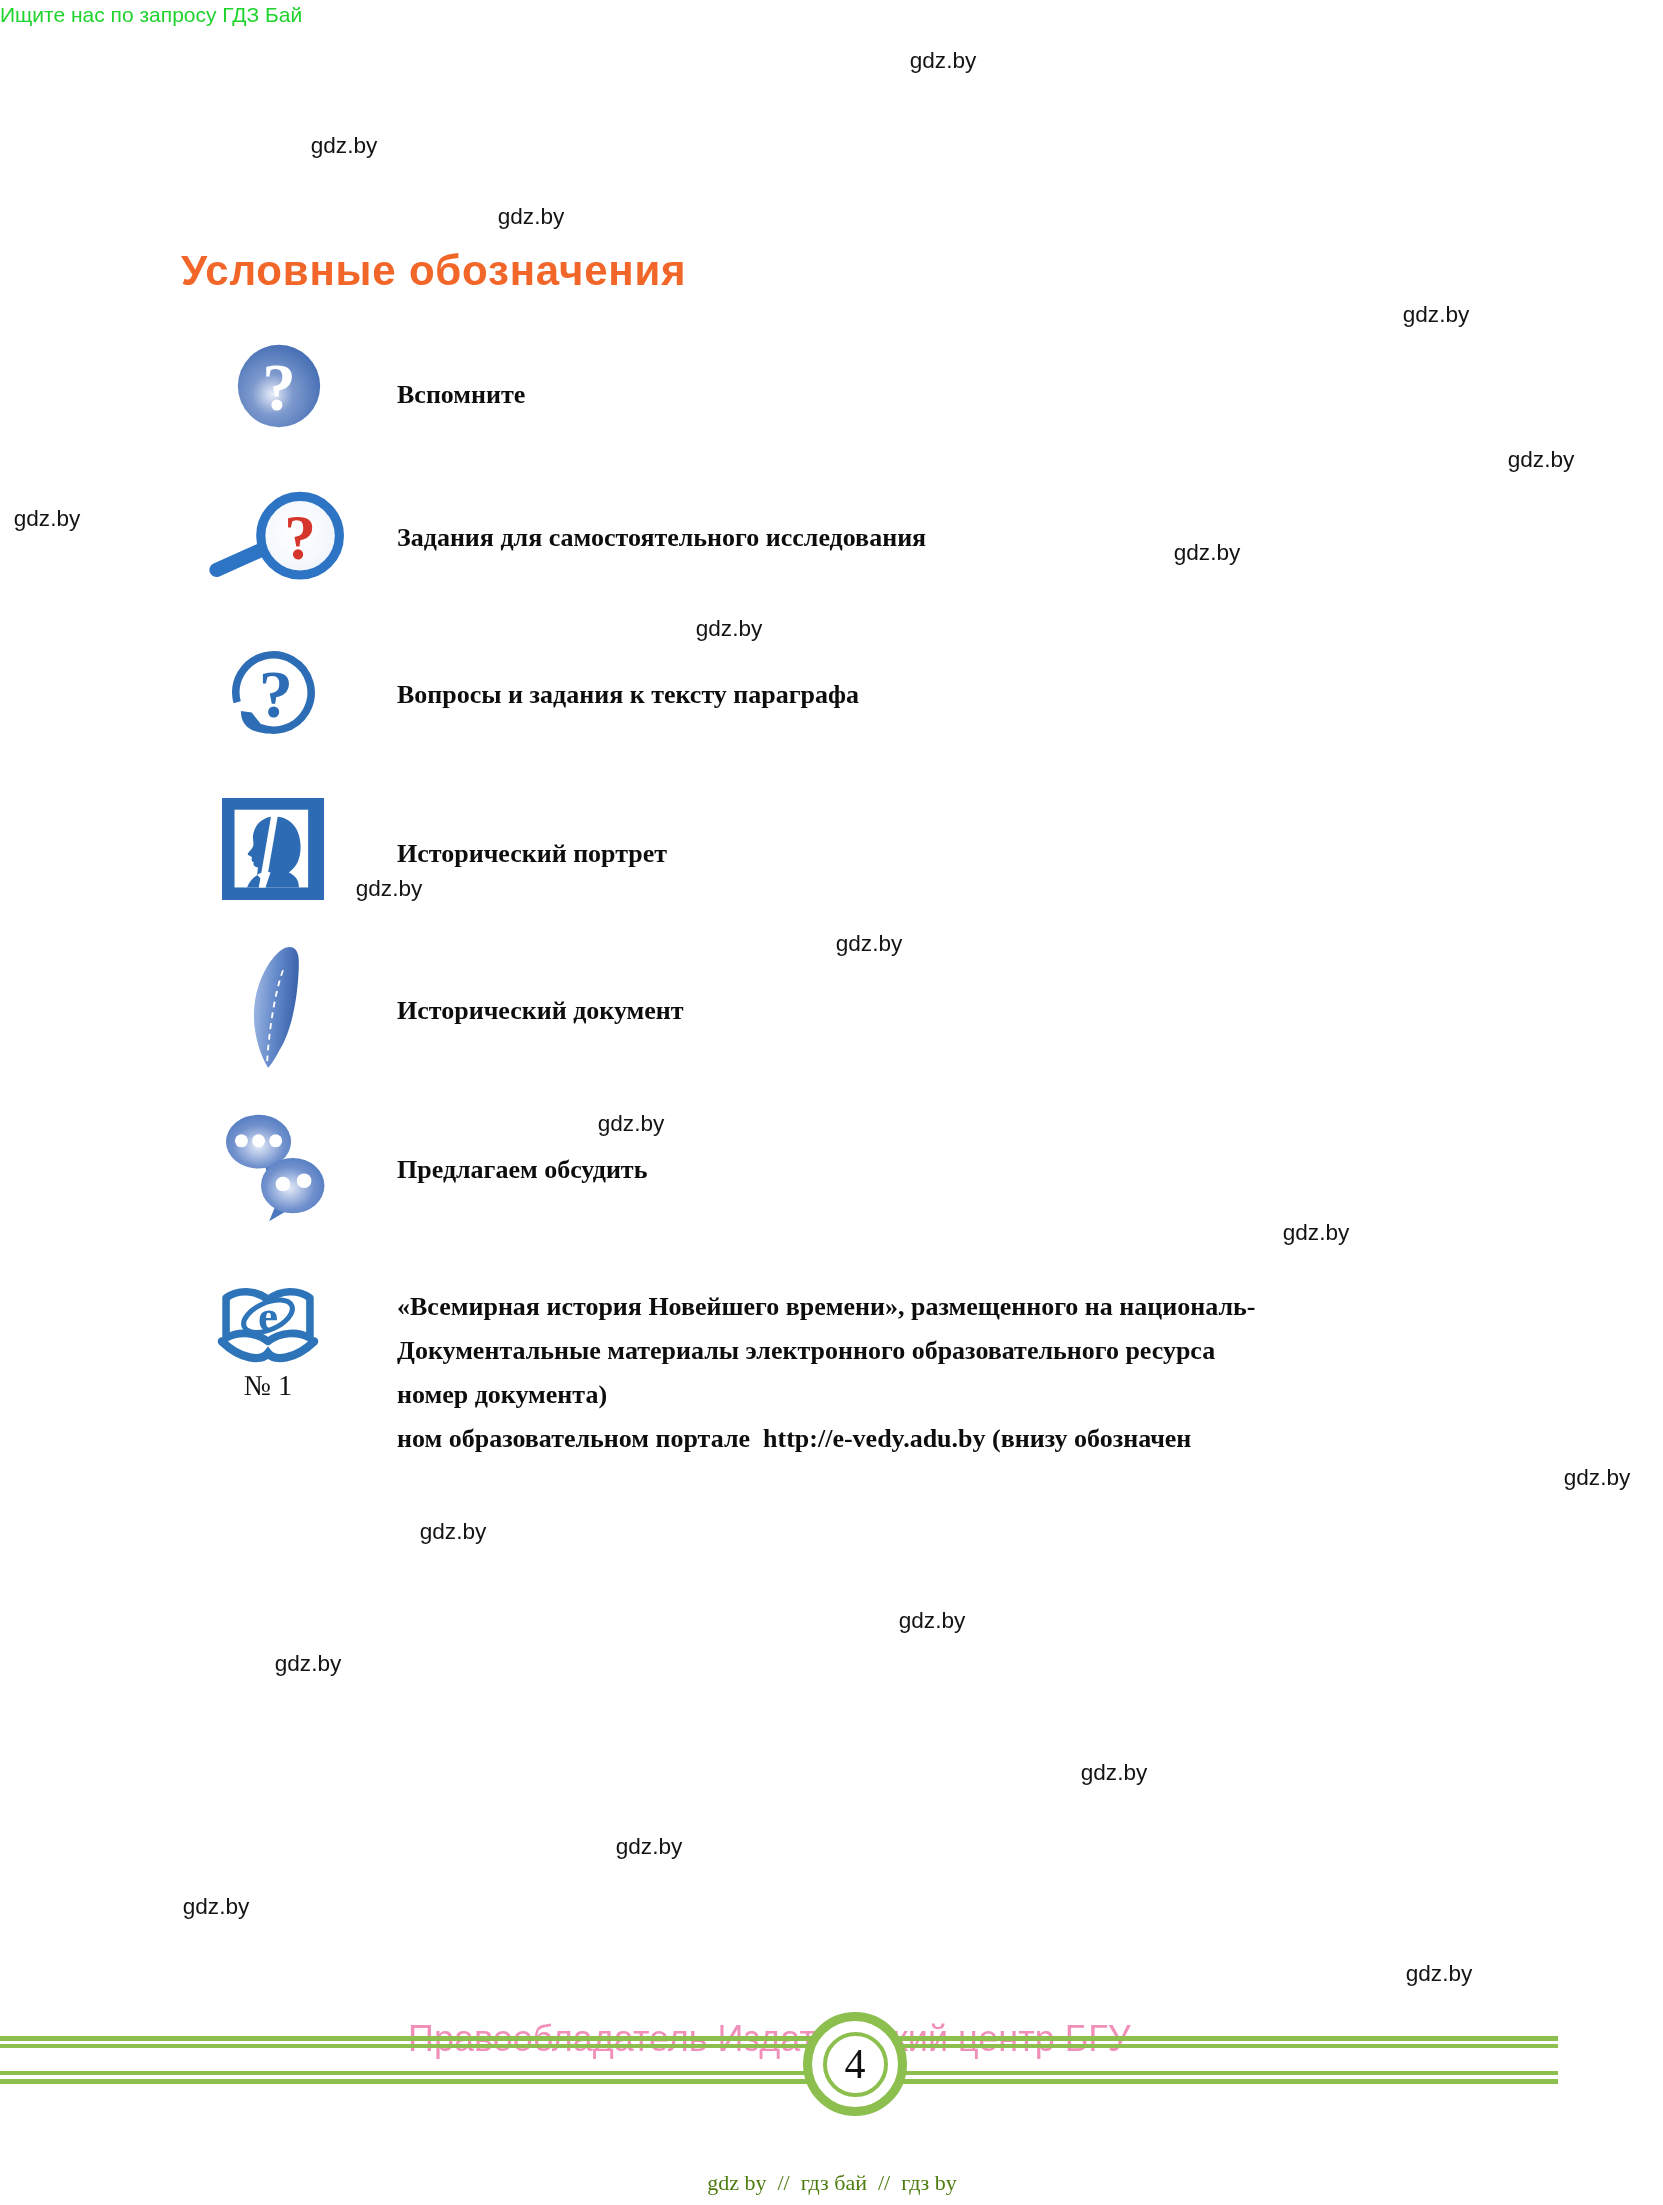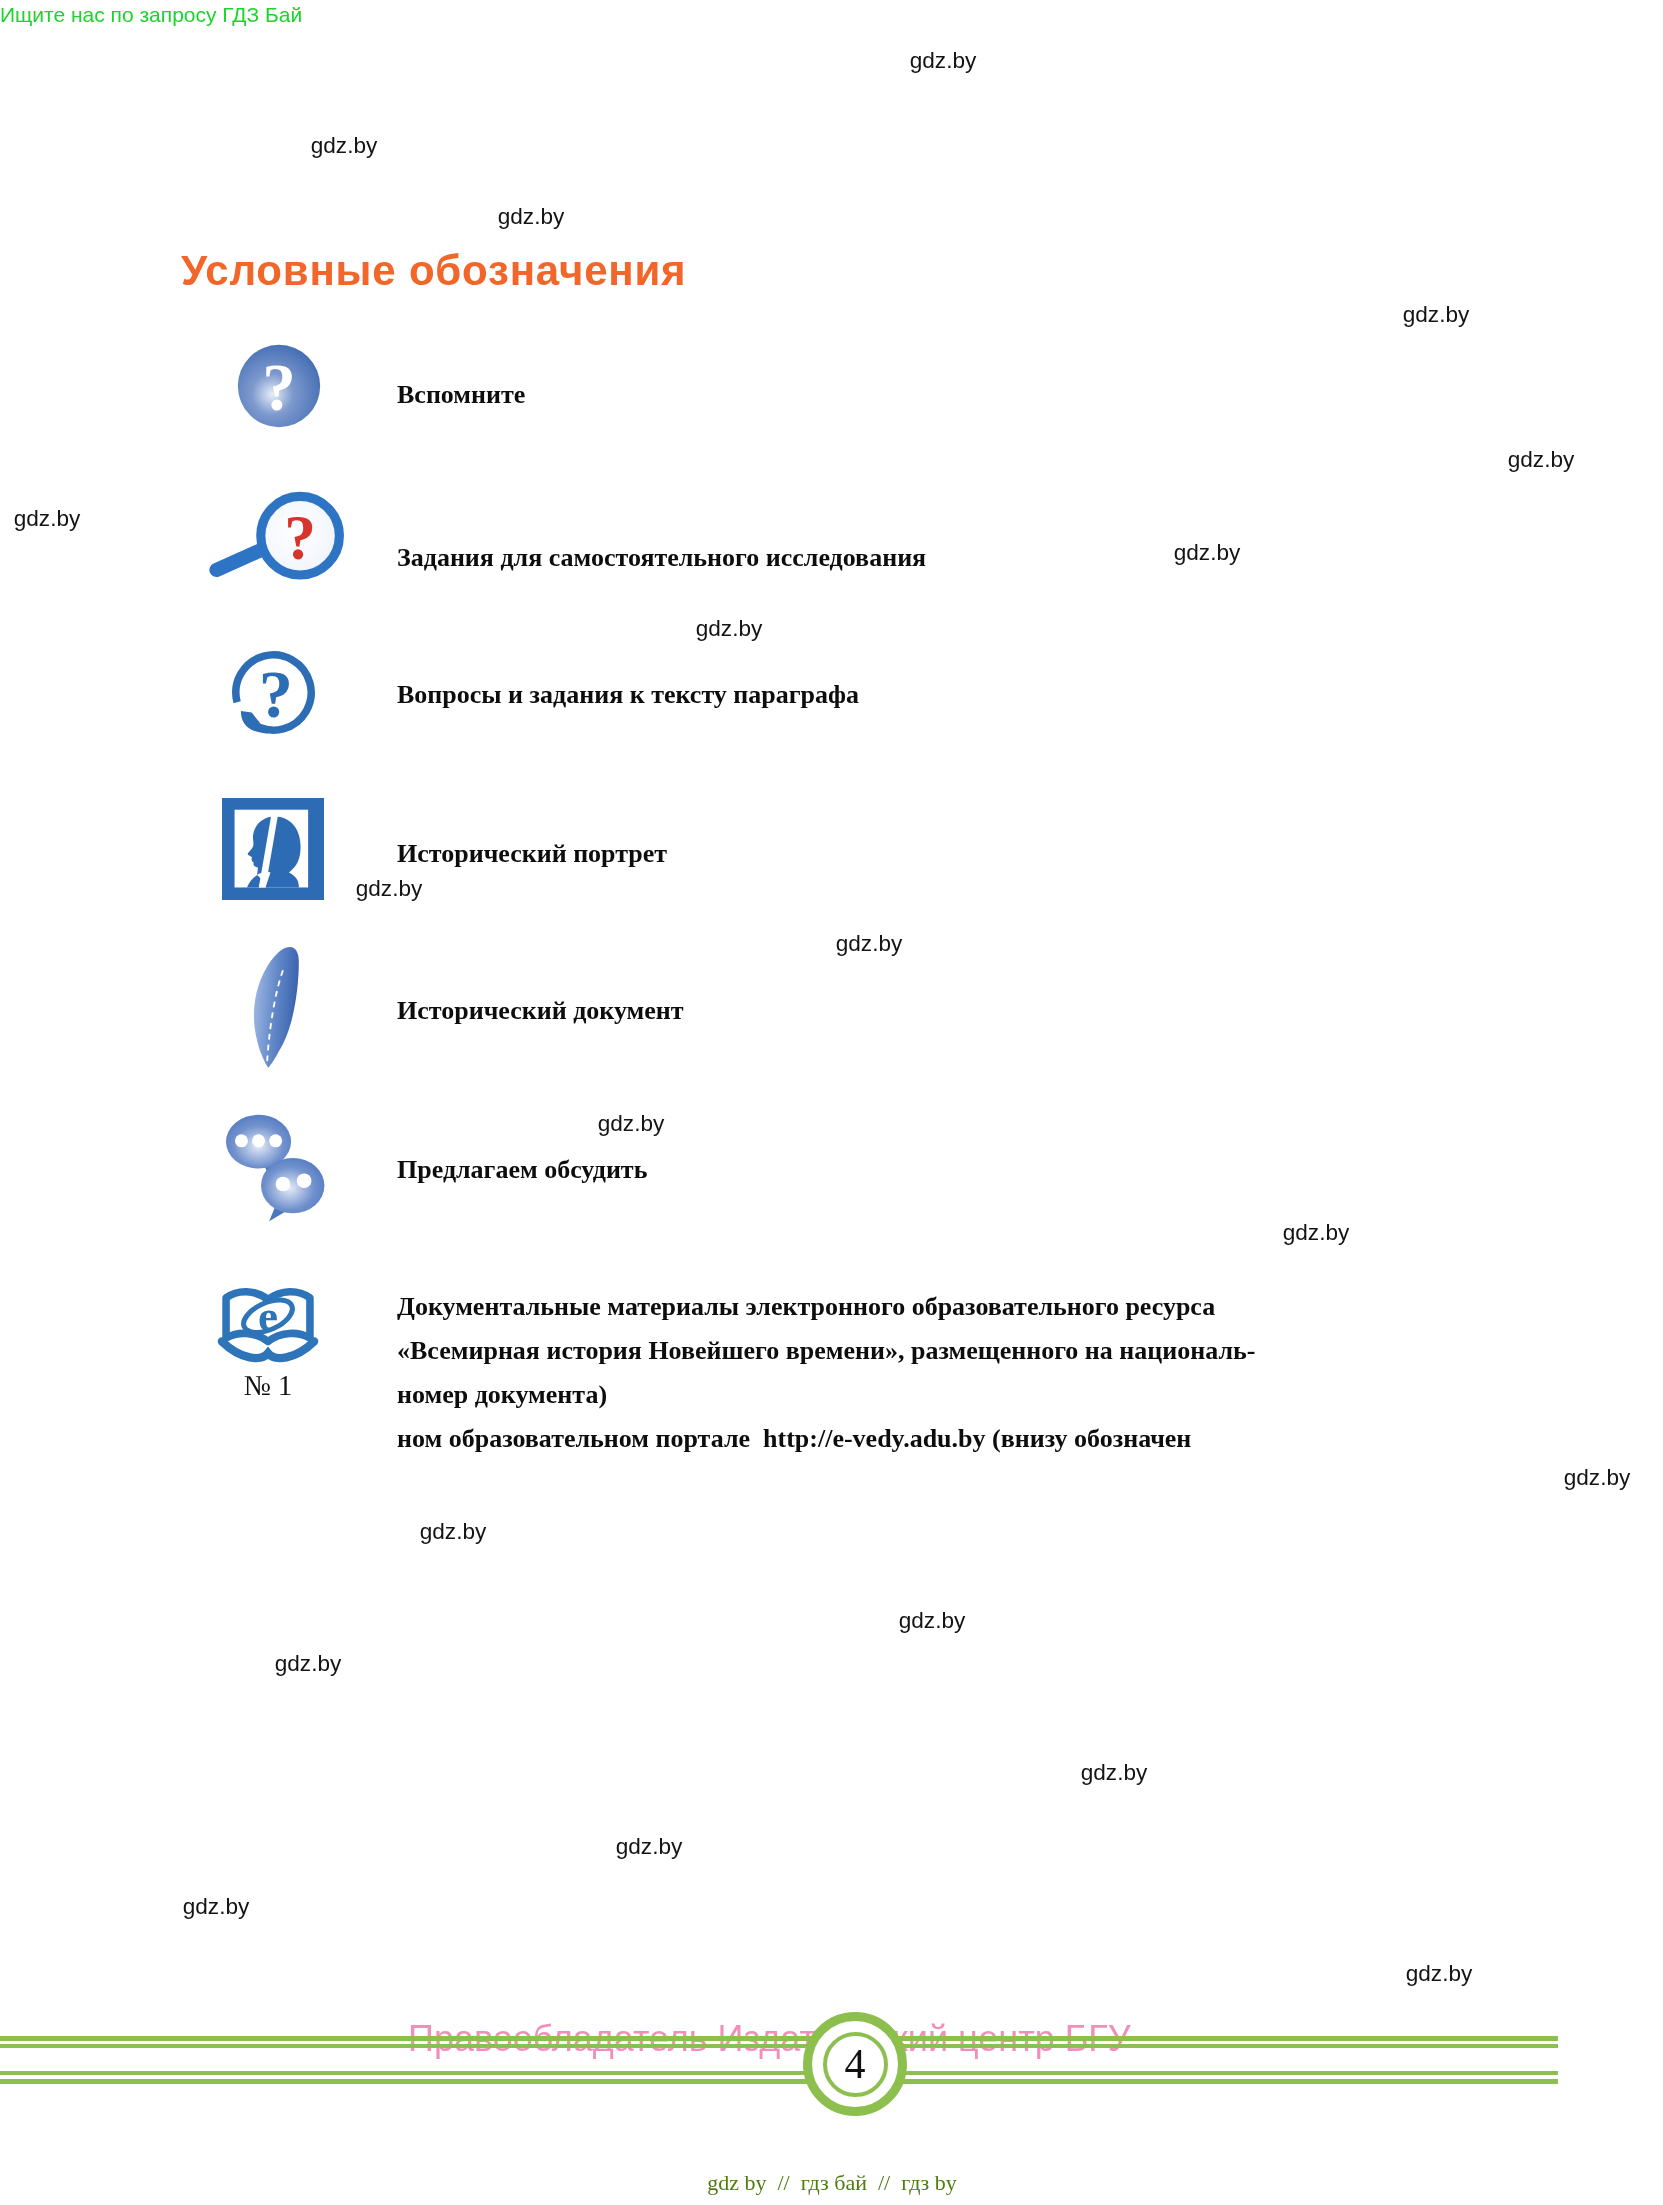--- a/index.html
+++ b/index.html
@@ -11,21 +11,21 @@
     font-family:"Liberation Sans",sans-serif;font-size:21px;color:#1ed32c;white-space:pre;}
 
   .wm{position:absolute;transform:translate(-50%,-50%);
     font-family:"Liberation Sans",sans-serif;font-size:22.6px;color:#141414;white-space:nowrap;}
 
   .page-title{left:181px;top:247px;
     font-family:"Liberation Sans",sans-serif;font-weight:bold;font-size:42px;
     letter-spacing:0.8px;color:#f2662a;white-space:nowrap;}
 
   .legend-label{left:397px;line-height:34px;font-weight:bold;font-size:26px;color:#0d0d0d;white-space:pre;}
-  .l1{top:378px;} .l2{top:541px;font-family:Liberation Serif, serif;} .l3{top:678px;} .l4{top:837px;} .l5{top:994px;} .l6{top:1153px;}
+  .l1{top:378px;} .l2{top:521px;font-family:Liberation Serif, serif;} .l3{top:678px;} .l4{top:837px;} .l5{top:994px;} .l6{top:1153px;}
 
   .legend-icon{position:absolute;}
   .ic1{left:237px;top:344px;width:84px;height:84px;}
   .ic2{left:203px;top:478px;width:144px;height:102px;}
   .ic3{left:230px;top:649px;width:87px;height:87px;}
   .ic4{left:222px;top:798px;width:102px;height:102px;}
   .ic5{left:248px;top:944px;width:55px;height:126px;}
   .ic6{left:221px;top:1114px;width:106px;height:109px;}
   .ic7{left:216px;top:1286px;width:104px;height:84px;}
   .ic7-caption{left:216px;top:1370px;width:104px;text-align:center;
@@ -183,22 +183,22 @@
     <svg width="104" height="84" viewBox="0 0 124 100">
       <path d="M12,14 C26,4 46,4 62,16 C78,4 98,4 112,14 L112,62 C98,54 78,54 62,66 C46,54 26,54 12,62 Z" fill="#ffffff" stroke="#2d74b9" stroke-width="9" stroke-linejoin="round"></path>
       <path d="M7,66 C30,88 54,90 62,80 C70,90 94,88 117,66" stroke="#2d74b9" stroke-width="10" fill="none" stroke-linecap="round"></path>
       <ellipse cx="62" cy="36" rx="31" ry="16" fill="none" stroke="#2d74b9" stroke-width="6" transform="rotate(-24 62 36)"></ellipse>
       <text x="62" y="54" text-anchor="middle" font-family="Liberation Serif, serif" font-weight="bold" font-size="54" fill="#2d74b9">e</text>
     </svg>
   </div>
   <div class="abs ic7-caption">№ 1</div>
 
   <div class="abs paragraph">
+    <div>«Всемирная история Новейшего времени», размещенного на националь-</div>
     <div>Документальные материалы электронного образовательного ресурса</div>
-    <div>«Всемирная история Новейшего времени», размещенного на националь-</div>
     <div>номер документа)</div>
     <div>ном образовательном портале  http://e-vedy.adu.by (внизу обозначен</div>
   </div>
 
   <div class="abs copyright">Правообладатель Издательский центр БГУ</div>
   <div class="abs stripe s1"></div>
   <div class="abs stripe s2"></div>
   <div class="abs stripe s3"></div>
   <div class="abs stripe s4"></div>
 

